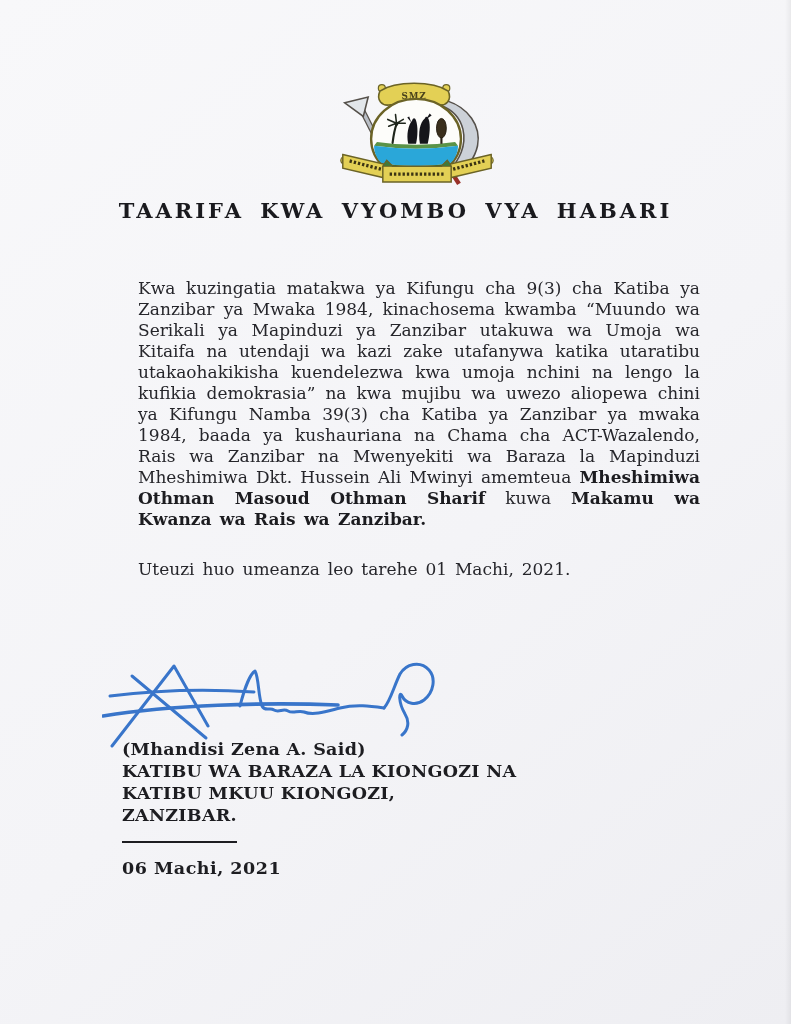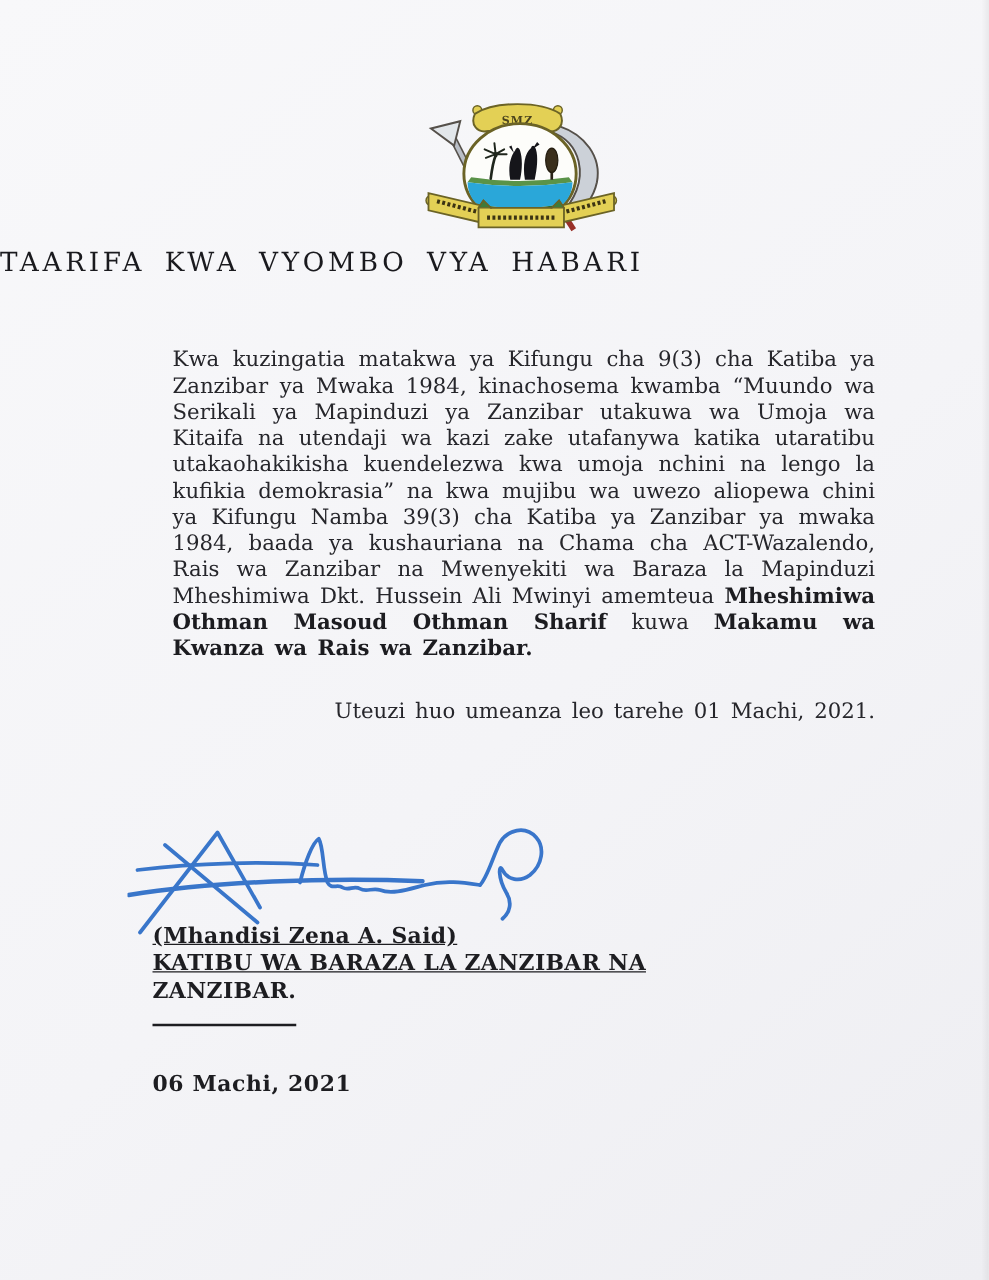--- a/index.html
+++ b/index.html
@@ -14,39 +14,39 @@
     color:#26262b;
   }
   .page::after{ 
     content:"";position:absolute;top:0;right:0;width:6px;height:100%;
     background:linear-gradient(to right,rgba(0,0,0,0),rgba(0,0,0,0.05));
     pointer-events:none;
   }
   .emblem{position:absolute;top:82px;left:334px;width:166px;height:110px;}
   .doc-title{
     position:absolute;top:198px;left:0;width:791px;
-    font-size:21px;font-weight:normal;color:#1a1a1e;
+    text-align:center;font-size:21px;font-weight:bold;color:#1a1a1e;
     letter-spacing:3px;word-spacing:6px;margin:0;
   }
   .para{
     position:absolute;left:122px;width:562px;margin:16px;
     font-size:17px;line-height:21px;text-align:justify;
     word-spacing:2.5px;color:#26262b;
   }
   .para strong{color:#1c1c20;}
   .p1{top:262px;}
-  .p2{top:543px;text-align:right;}
+  .p2{top:543px;text-align:left;}
   .p3{top:589px;}
   .signature-svg{position:absolute;top:658px;left:102px;width:338px;height:92px;}
   .sig-block{
     position:absolute;top:738px;left:122px;width:560px;
     font-size:17.5px;font-weight:bold;line-height:22px;
     color:#1d1d21;letter-spacing:0.3px;
   }
-  .sig-line{white-space:nowrap;text-decoration:underline;}
+  .sig-line{white-space:nowrap;}
   .underlined{
     display:inline-block;border-bottom:2px solid #1d1d21;padding-bottom:15px;
   }
   .doc-date{
     position:absolute;top:858px;left:122px;
     font-size:17.5px;font-weight:bold;color:#1d1d21;letter-spacing:0.5px;
   }
 </style>
 </head>
 <body>
@@ -131,19 +131,20 @@
       <path d="M30,18 L104,80"></path>
       <path d="M8,38 C56,32 110,31 152,34"></path>
       <path d="M1,58 C70,47 160,44 236,47" stroke-width="3.6"></path>
       <path d="M138,48 C142,32 148,16 153,13 C157,20 156,38 160,48 C163,54 168,49 172,52 C177,55 181,50 186,53 C191,56 196,52 202,54 C212,58 226,53 238,50 C254,46 268,48 282,50"></path>
       <path d="M282,50 C288,44 292,28 298,16 C304,6 318,2 327,12 C334,20 332,34 322,42 C314,48 304,46 300,38 C297,32 296,44 303,56 C308,64 306,72 300,77"></path>
     </g>
   </svg>
 
   <div class="sig-block">
     <div class="sig-line">(Mhandisi Zena A. Said)</div>
-    <div class="sig-line">KATIBU WA BARAZA LA ZANZIBAR NA</div>
+    <div class="sig-line">KATIBU WA BARAZA LA KIONGOZI NA</div>
+    <div class="sig-line">KATIBU MKUU KIONGOZI,</div>
     <div class="sig-line"><span class="underlined">ZANZIBAR.</span></div>
   </div>
 
   <div class="doc-date">06 Machi, 2021</div>
 
 </div>
 
 </body></html>

